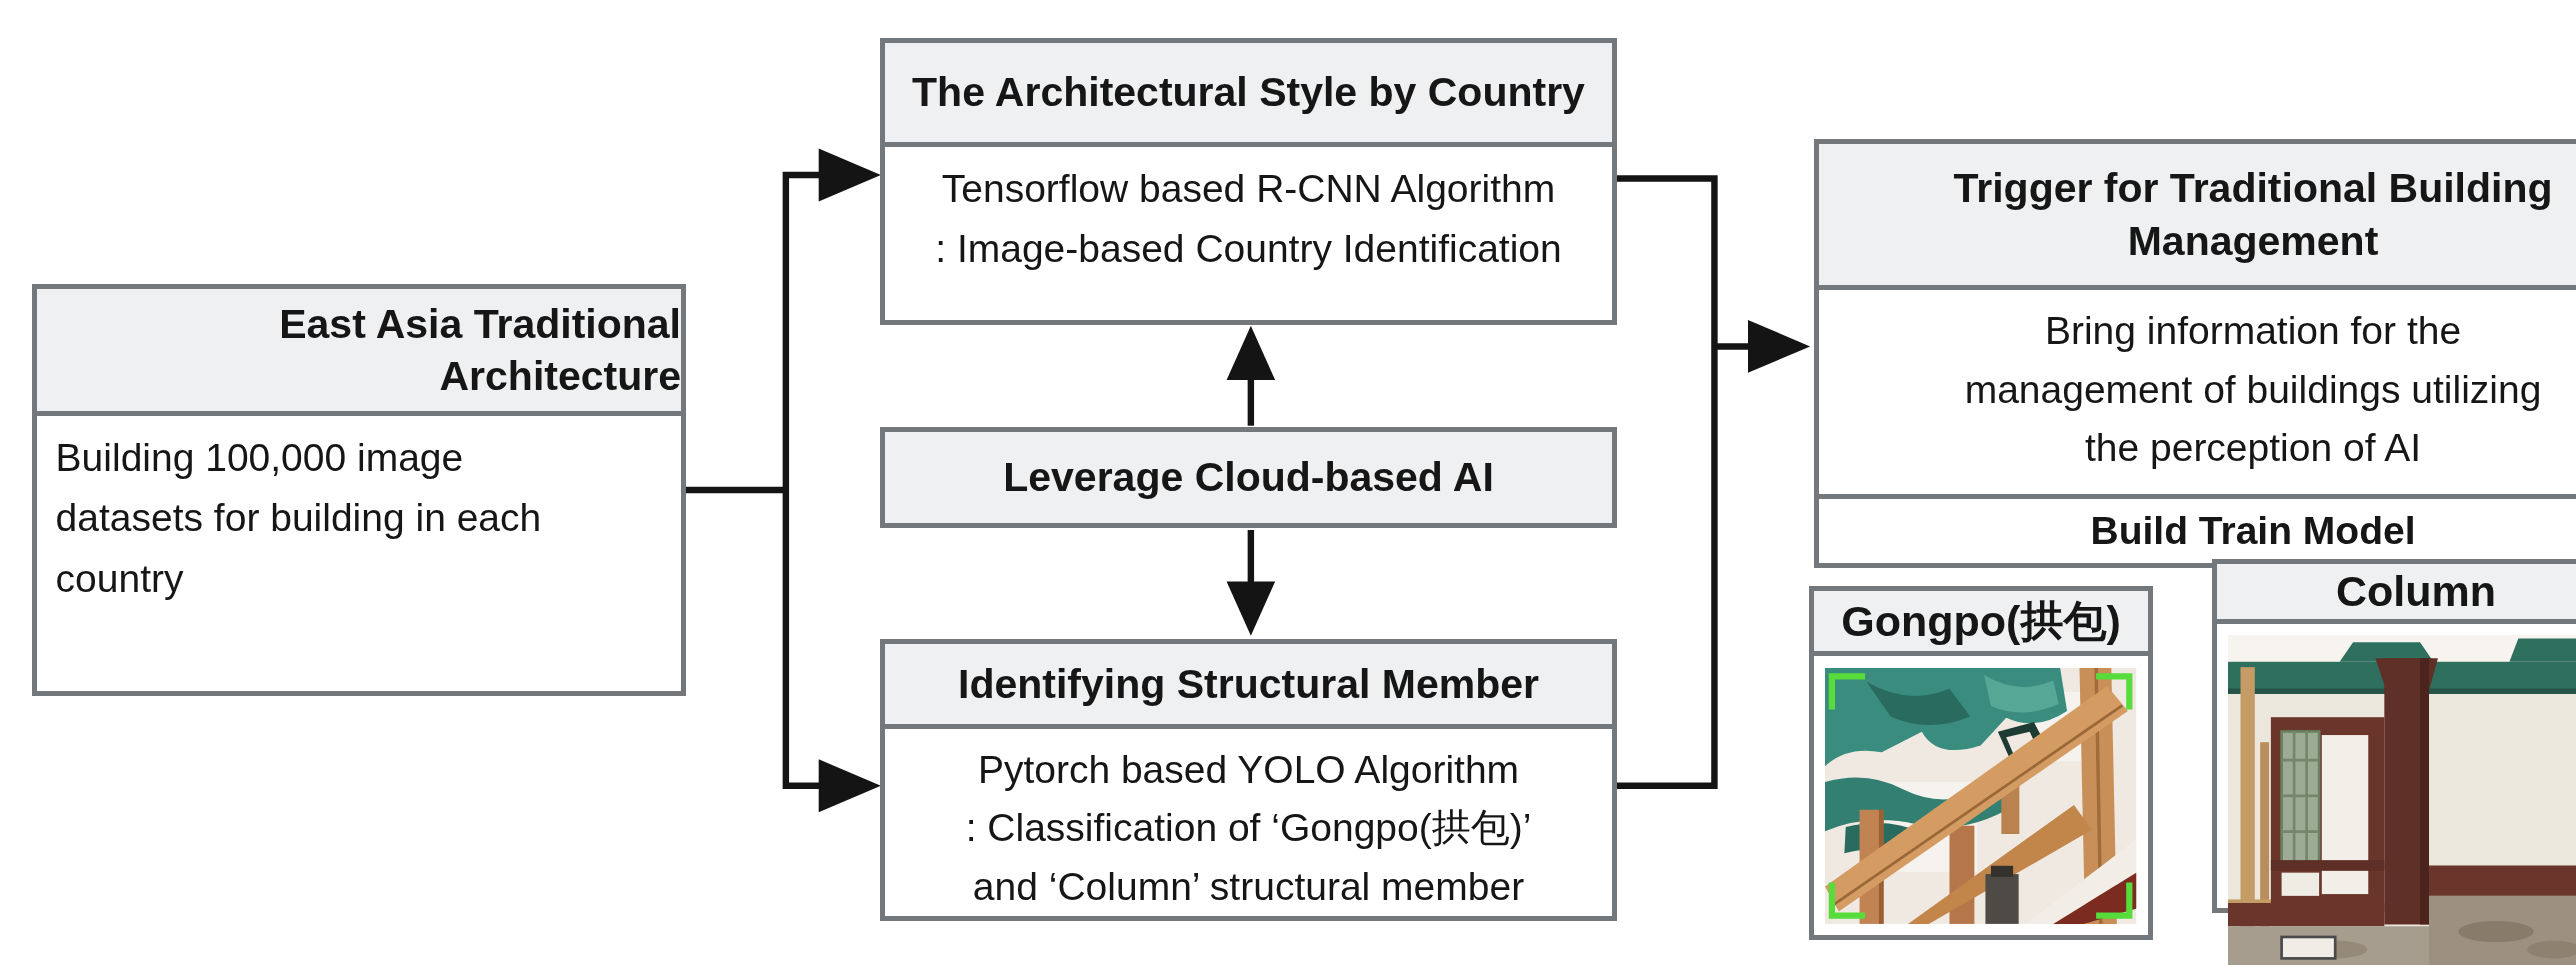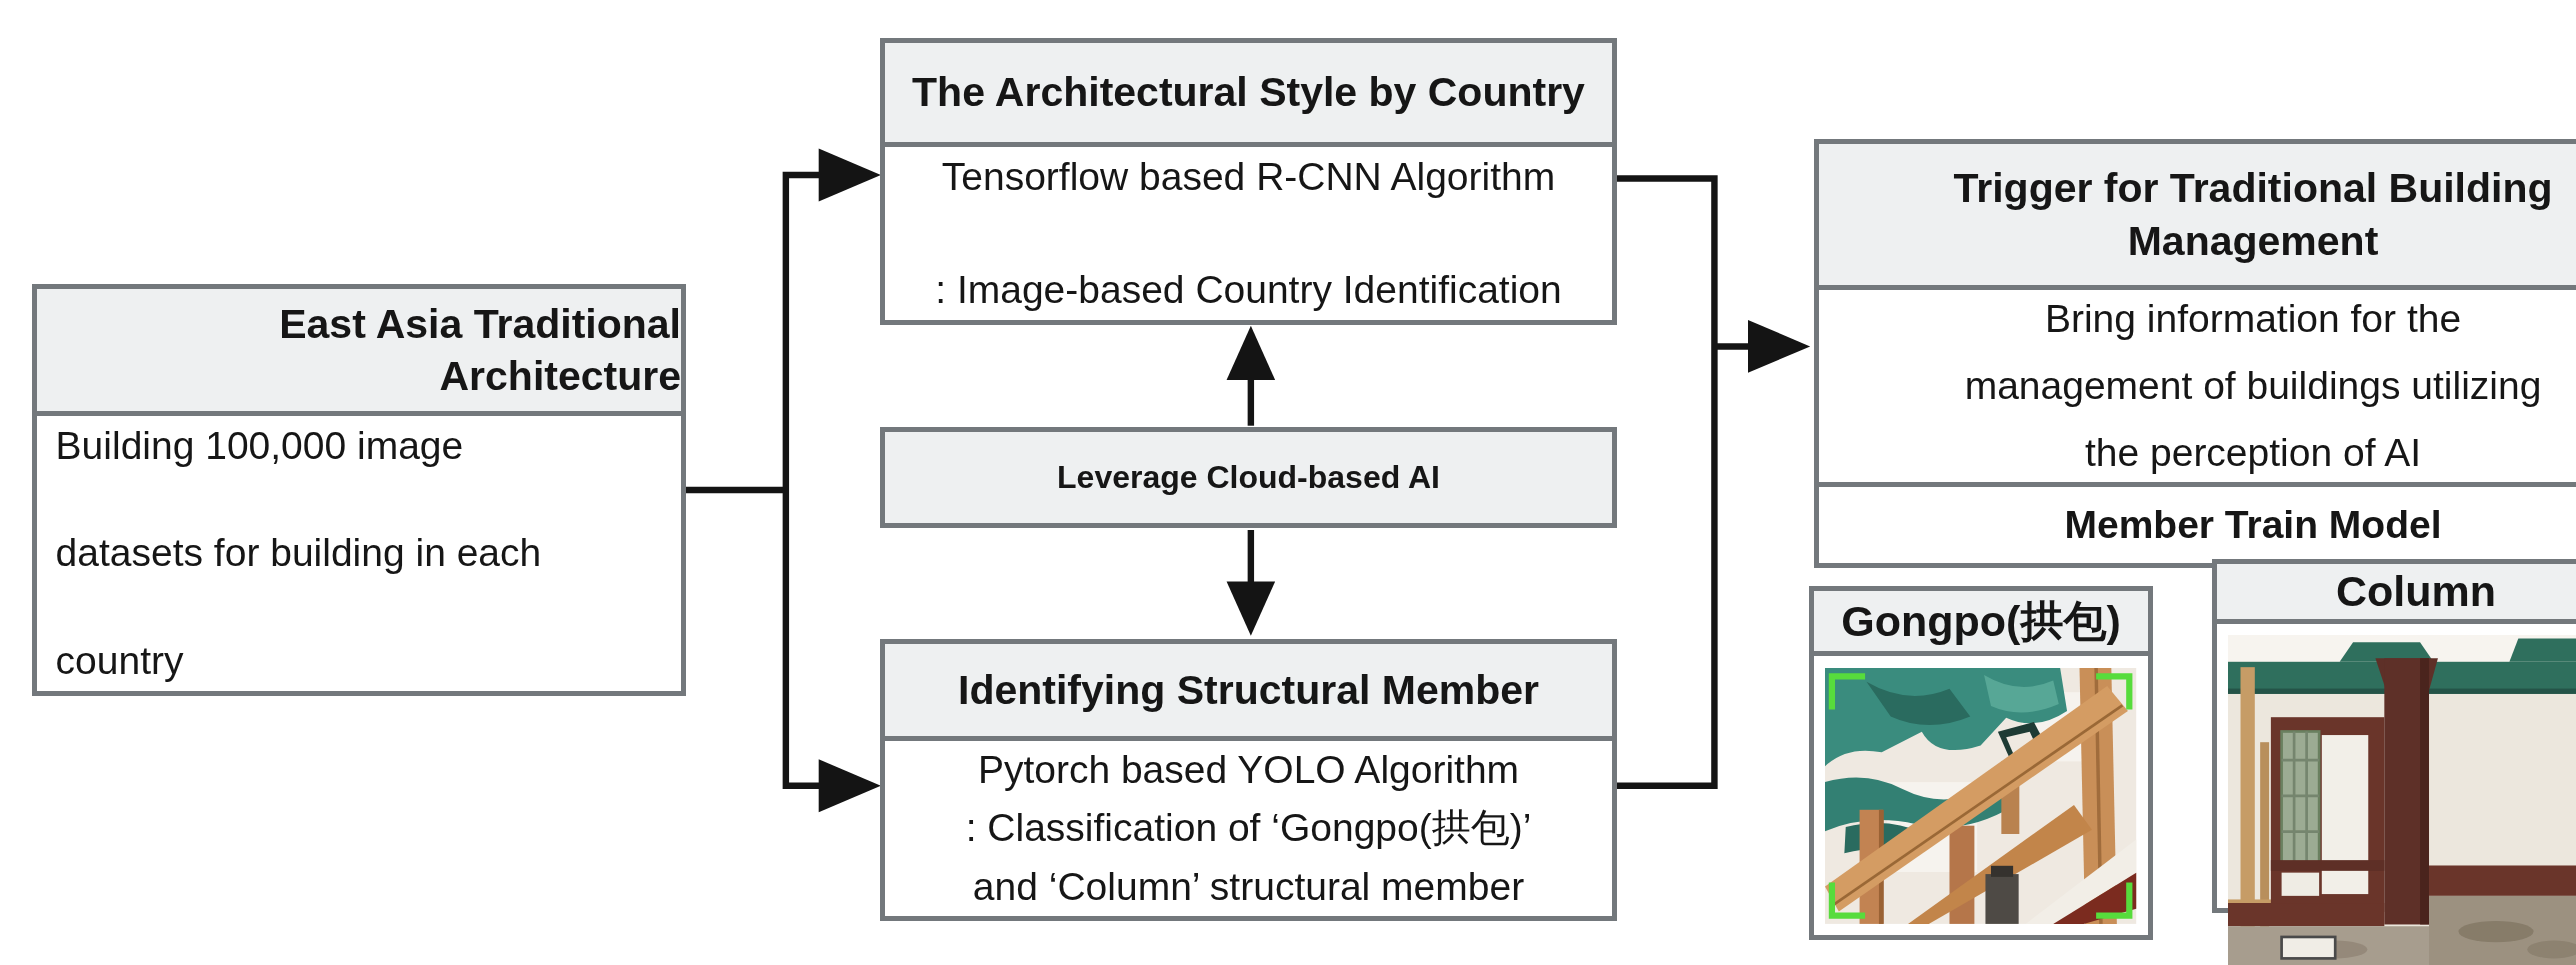--- a/index.html
+++ b/index.html
@@ -3,30 +3,30 @@
 <meta charset="utf-8">
 <style>
   html,body{margin:0;padding:0;background:#ffffff;}
   .stage{position:relative;width:2576px;height:965px;background:#ffffff;overflow:hidden;
          font-family:"Liberation Sans", sans-serif;color:#161616;}
   .dbox{position:absolute;background:#ffffff;border:5.7px solid #73787c;box-sizing:border-box;
         display:flex;flex-direction:column;}
   .hdr{background:#eef0f1;border-bottom:5.7px solid #73787c;display:flex;flex-direction:column;
        align-items:center;justify-content:center;text-align:right;
        font-weight:bold;font-size:41px;line-height:1.28;box-sizing:border-box;}
-  .mid{flex:1;display:flex;flex-direction:column;justify-content:space-between;box-sizing:border-box;
-       font-size:39px;line-height:1.55;}
+  .mid{flex:1;display:flex;flex-direction:column;justify-content:flex-start;box-sizing:border-box;
+       font-size:39px;line-height:1.55;margin-top:12px;}
   .mid.center{align-items:center;text-align:center;}
   .mid.left{padding-left:18.6px;padding-right:7.1px;text-align:left;}
   .ft{border-top:5.7px solid #73787c;display:flex;align-items:center;box-sizing:border-box;
       font-weight:bold;font-size:39px;}
   .ft.left{padding-left:18.6px;}
   .ft.center{justify-content:center;}
   .cloud{background:#eef0f1;align-items:center;justify-content:center;display:flex;
-         font-weight:bold;font-size:32px;}
+         font-weight:bold;font-size:41px;}
   .photo-wrap{flex:1;display:flex;align-items:center;justify-content:center;
               box-sizing:border-box;padding:11.4px;}
   .photo-wrap svg{width:100%;height:100%;display:block;}
   svg.connectors{position:absolute;left:0;top:0;pointer-events:none;}
 </style>
 </head>
 <body>
 
 <div class="stage">
 
@@ -94,21 +94,21 @@
     <div class="hdr" style="height:146px;">
       <span>Trigger for Traditional Building</span>
       <span>Management</span>
     </div>
     <div class="mid center" style="flex:none;height:197px;border-bottom:5.7px solid #73787c;line-height:1.5;">
       <span>Bring information for the</span>
       <span>management of buildings utilizing</span>
       <span>the perception of AI</span>
     </div>
     <div class="ft center" style="flex:1;border-top:none;">
-      <span>Member Train Model</span>
+      <span>Build Train Model</span>
     </div>
   </div>
 
   <div class="dbox" style="left:1809px;top:586px;width:344px;height:354px;">
     <div class="hdr" style="height:76px;font-size:43px;">
       <span>Gongpo(拱包)</span>
     </div>
     <div class="photo-wrap">
       <svg viewBox="0 0 450 370" preserveAspectRatio="none">
         <rect x="0" y="0" width="450" height="370" fill="#efe9e1"></rect>

